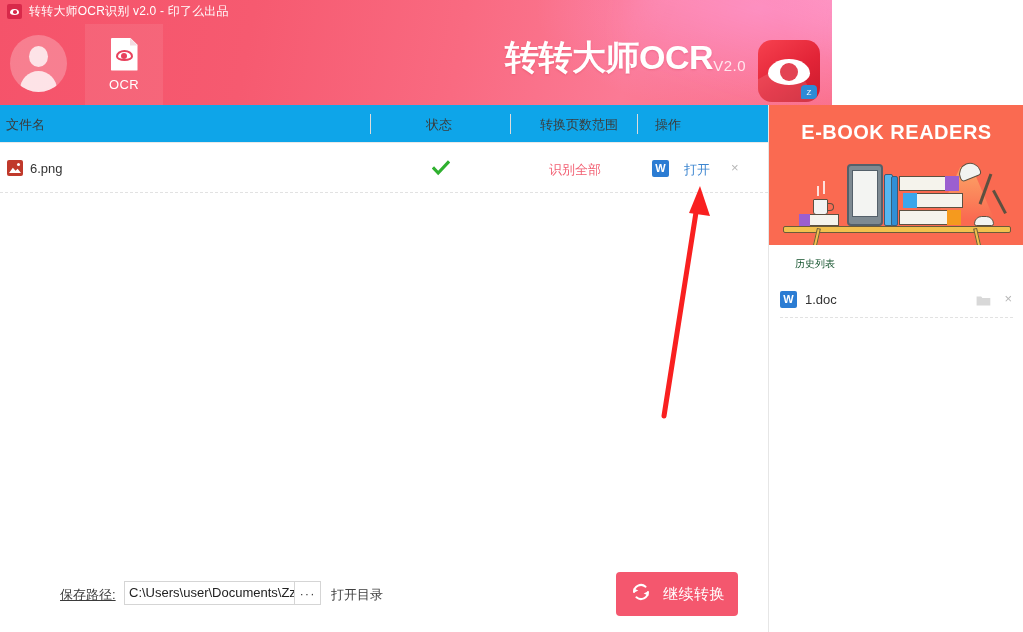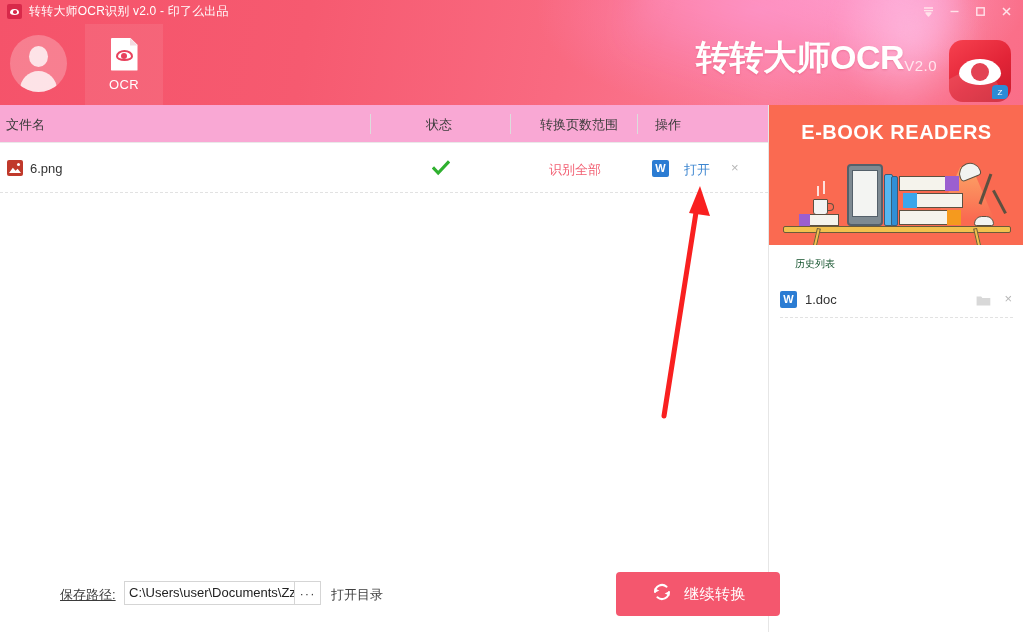--- a/index.html
+++ b/index.html
@@ -6,21 +6,21 @@
   html, body {
     width: 1023px; height: 632px;
     font-family: "Liberation Sans", "DejaVu Sans", sans-serif;
     background: #ffffff;
     overflow: hidden;
   }
   #app { position: relative; width: 1023px; height: 632px; }
 
   
   .header {
-    position: absolute; left: 0; top: 0; width: 1023px; height: 105px;
+    position: absolute; left: 0; top: 0; width: 832px; height: 105px;
     background:
       radial-gradient(ellipse 320px 150px at 760px 10px, rgba(255,150,215,0.55) 0%, rgba(255,150,215,0.0) 70%),
       radial-gradient(ellipse 180px 110px at 900px 0px, rgba(255,190,235,0.45) 0%, rgba(255,190,235,0.0) 70%),
       linear-gradient(100deg, #f5536a 0%, #f65a70 30%, #f96a81 55%, #fb7a95 75%, #fa6e88 100%);
     overflow: hidden;
   }
   .hdr-glow1 {
     position:absolute; left:640px; top:-70px; width:300px; height:170px;
     background: linear-gradient(180deg, rgba(255,170,225,.5), rgba(255,170,225,0));
     transform: rotate(18deg); filter: blur(14px); pointer-events:none;
@@ -134,21 +134,21 @@
     background: rgba(255,255,255,.12); transform: rotate(-28deg);
   }
   .brand-logo .bl-badge {
     position:absolute; right:3px; bottom:3px; width:16px; height:14px; border-radius:4px 4px 4px 1px;
     background:#2d8bd6; color:#fff; font-size:8px; display:flex; align-items:center; justify-content:center;
   }
 
   
   .table-head {
     position:absolute; left:0; top:105px; width:768px; height:38px;
-    border-bottom:1px solid #e9e9e9; background:#f9a8d4;
+    border-bottom:1px solid #e9e9e9; background:#0ea5e9;
   }
   .th { position:absolute; top:11px; font-size:13px; color:#3b3b3b; }
   .th-name { left:6px; }
   .th-status { left:426px; }
   .th-range { left:540px; }
   .th-op { left:655px; }
   .vdiv { position:absolute; top:9px; width:1px; height:20px; background:#dcdcdc; }
 
   .file-row { position:absolute; left:0; top:143px; width:768px; height:49px; background:#fff; }
   .row-dashed {
@@ -255,21 +255,21 @@
     padding:0 4px; line-height:22px; overflow:hidden; white-space:nowrap;
   }
   .dots-btn {
     position:absolute; left:295px; top:581px; width:26px; height:24px;
     border:1px solid #d5d5d5; border-left:none; background:#fff;
     display:flex; align-items:center; justify-content:center;
     font-size:13px; color:#444; cursor:pointer; letter-spacing:1px;
   }
   .open-dir { position:absolute; left:331px; top:586px; font-size:13px; color:#404040; cursor:pointer; }
   .convert-btn {
-    position:absolute; left:616px; top:572px; width:164px; height:44px; border-radius:4px;
+    position:absolute; left:616px; top:572px; width:122px; height:44px; border-radius:4px;
     background:#f4576e; display:flex; align-items:center; justify-content:center; gap:10px;
     cursor:pointer; user-select:none;
   }
   .convert-btn .txt { font-size:15px; color:#fff; letter-spacing:.5px; }
 
   
   .annot { position:absolute; left:0; top:0; width:1023px; height:632px; pointer-events:none; }
 </style>
 </head>
 <body>

